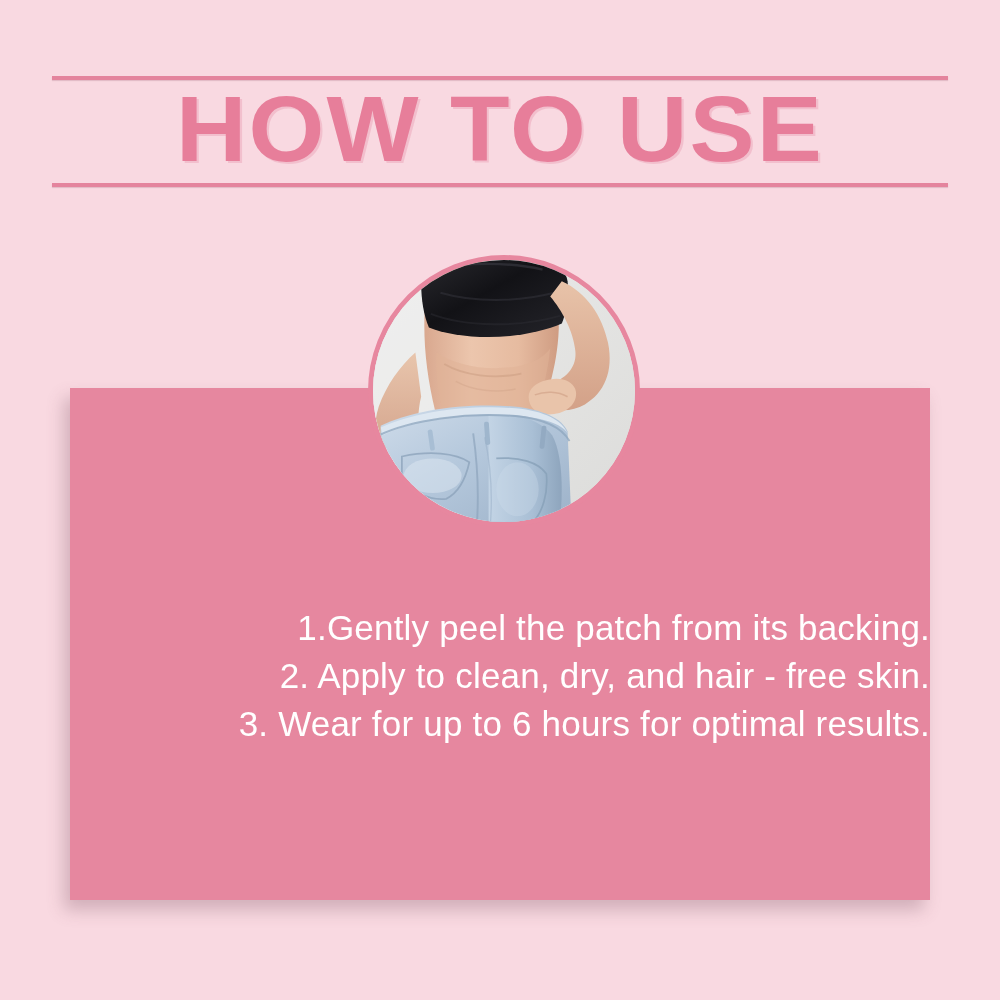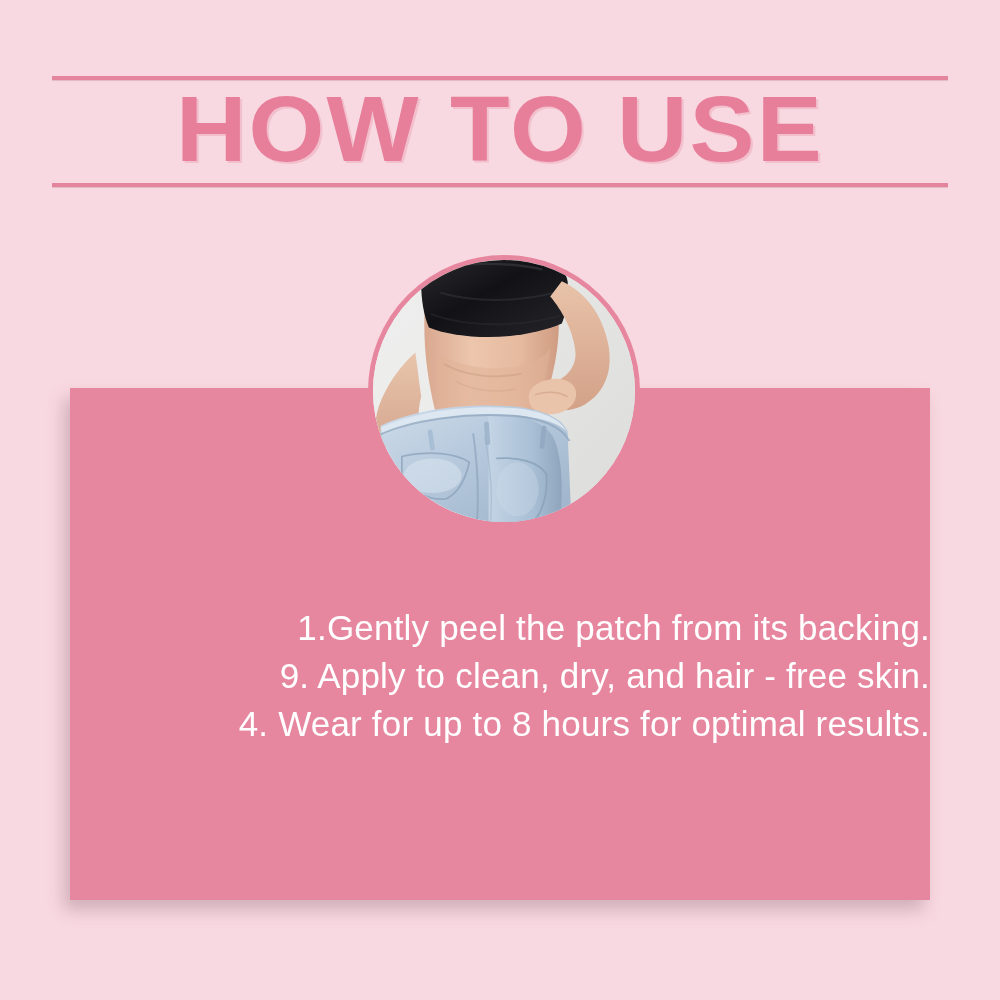--- a/index.html
+++ b/index.html
@@ -204,17 +204,17 @@
       <path d="M104 180 C108 208 110 240 108 272" stroke="#8da4bc" stroke-width="2" fill="none" opacity="0.7"></path>
       <path d="M116 184 C122 212 124 244 122 272" stroke="#9ab1c8" stroke-width="1.4" fill="none" opacity="0.55"></path>
 
       <ellipse cx="62" cy="224" rx="30" ry="18" fill="#e2ecf5" opacity="0.45"></ellipse>
       <ellipse cx="150" cy="238" rx="22" ry="28" fill="#cddcea" opacity="0.35"></ellipse>
     </svg>
   </div>
 
   <div class="steps">
     <div class="step">1.Gently peel the patch from its backing.</div>
-    <div class="step">9. Apply to clean, dry, and hair - free skin.</div>
-    <div class="step">4. Wear for up to 8 hours for optimal results.</div>
+    <div class="step">2. Apply to clean, dry, and hair - free skin.</div>
+    <div class="step">3. Wear for up to 6 hours for optimal results.</div>
   </div>
 
 </div>
 
 </body></html>

